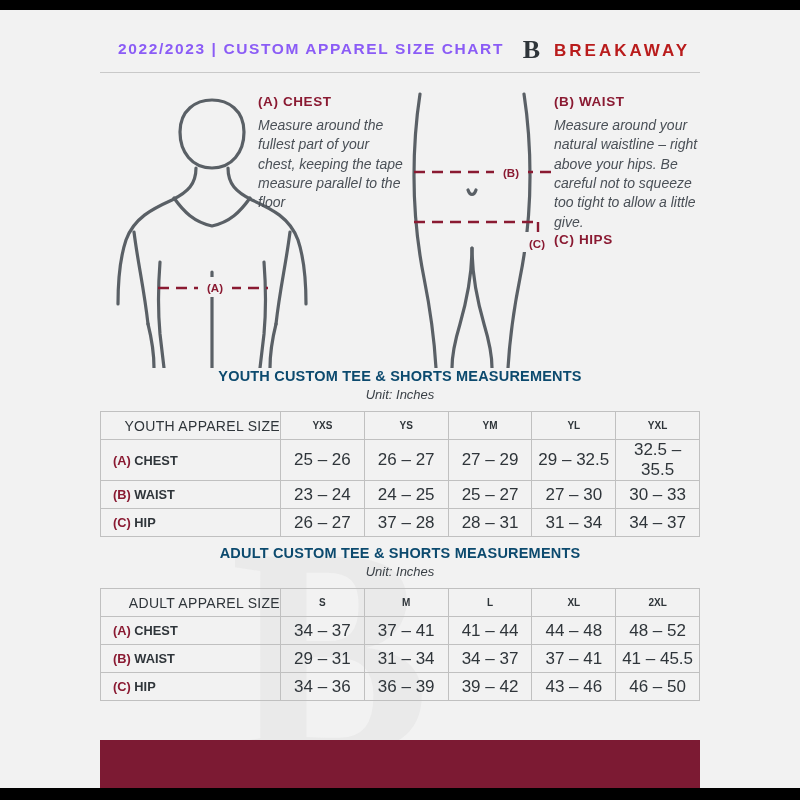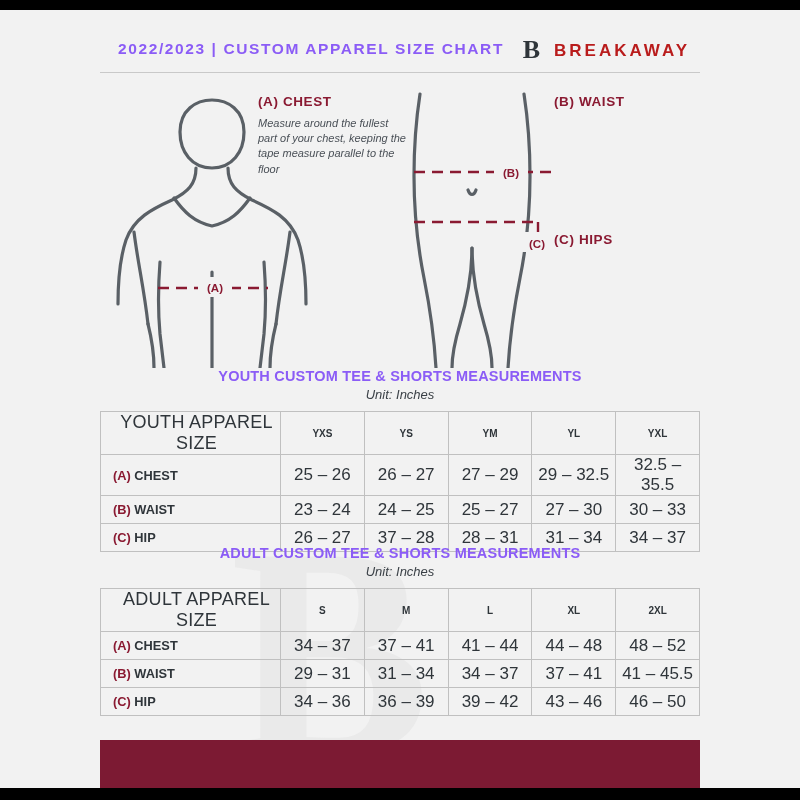--- a/index.html
+++ b/index.html
@@ -121,40 +121,40 @@
   }
   .note h3 {
     margin: 0 0 7px 0;
     font-size: 13.5px;
     font-weight: bold;
     letter-spacing: 0.6px;
     color: #8a1a32;
   }
   .note p {
     margin: 0;
-    font-size: 11px;
+    font-size: 14px;
     line-height: 1.38;
     font-style: italic;
     color: #4a5057;
   }
   .note-chest { left: 258px; top: 22px; width: 150px; }
   .note-waist { left: 554px; top: 22px; width: 148px; }
   .note-hips  { left: 554px; top: 160px; width: 148px; }
 
   
   .section {
     position: absolute;
     left: 100px;
     width: 600px;
   }
   .section-title {
     text-align: center;
     font-size: 14.5px;
     font-weight: bold;
-    color: #8b5cf6;
+    color: #0c4a6e;
     letter-spacing: 0.2px;
   }
   .section-unit {
     text-align: center;
     font-size: 13px;
     font-style: italic;
     color: #3b4147;
     margin-top: 3px;
     margin-bottom: 9px;
   }
@@ -171,24 +171,24 @@
     text-align: center;
     font-weight: normal;
     padding: 0;
   }
   table th {
     font-weight: bold;
     font-size: 10px;
   }
   .col-label { width: 180px; }
   th.col-label {
-    text-align: center;
+    text-align: right;
     padding-left: 12px;
     font-weight: normal;
-    font-size: 18px;
+    font-size: 14px;
     letter-spacing: 0.3px;
   }
   td.col-label {
     text-align: left;
     padding-left: 12px;
     font-weight: bold;
     font-size: 12.8px;
   }
   td.col-label .tag { color: #8a1a32; }
   .row-head td, .row-head th { background: transparent; }
@@ -278,20 +278,21 @@
         <rect x="420" y="160" width="34" height="20" fill="#f2f2f2"></rect>
         <text x="437" y="176" text-anchor="middle" font-family="Liberation Sans, sans-serif" font-size="11.5" font-weight="bold" fill="#8a1a32">(C)</text>
       </svg>
 
       <div class="note note-chest">
         <h3>(A) CHEST</h3>
         <p>Measure around the fullest part of your chest, keeping the tape measure parallel to the floor</p>
       </div>
       <div class="note note-waist">
         <h3>(B) WAIST</h3>
+        <p>Measure around your natural waistline – right above your hips. Be careful not to squeeze too tight to allow a little give.</p>
       </div>
       <div class="note note-hips">
         <h3>(C) HIPS</h3>
       </div>
     </div>
 
     <div class="section" style="top: 358px;">
       <div class="section-title">YOUTH CUSTOM TEE &amp; SHORTS MEASUREMENTS</div>
       <div class="section-unit">Unit: Inches</div>
       <table>

